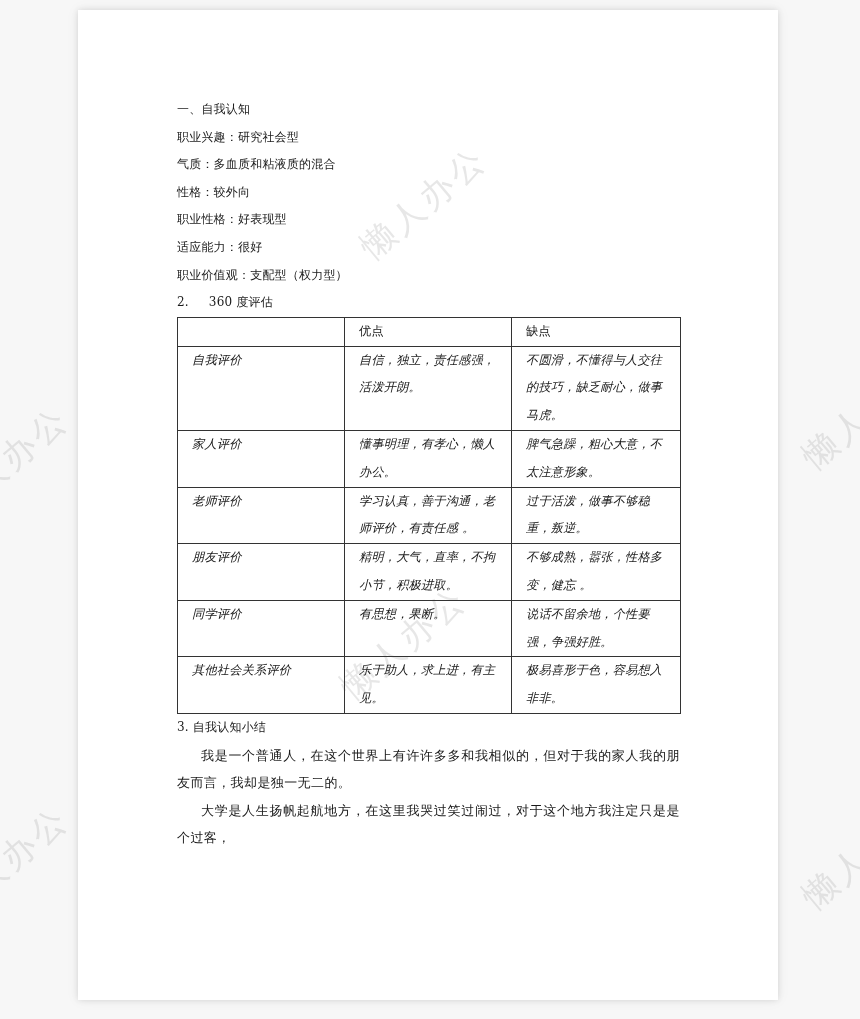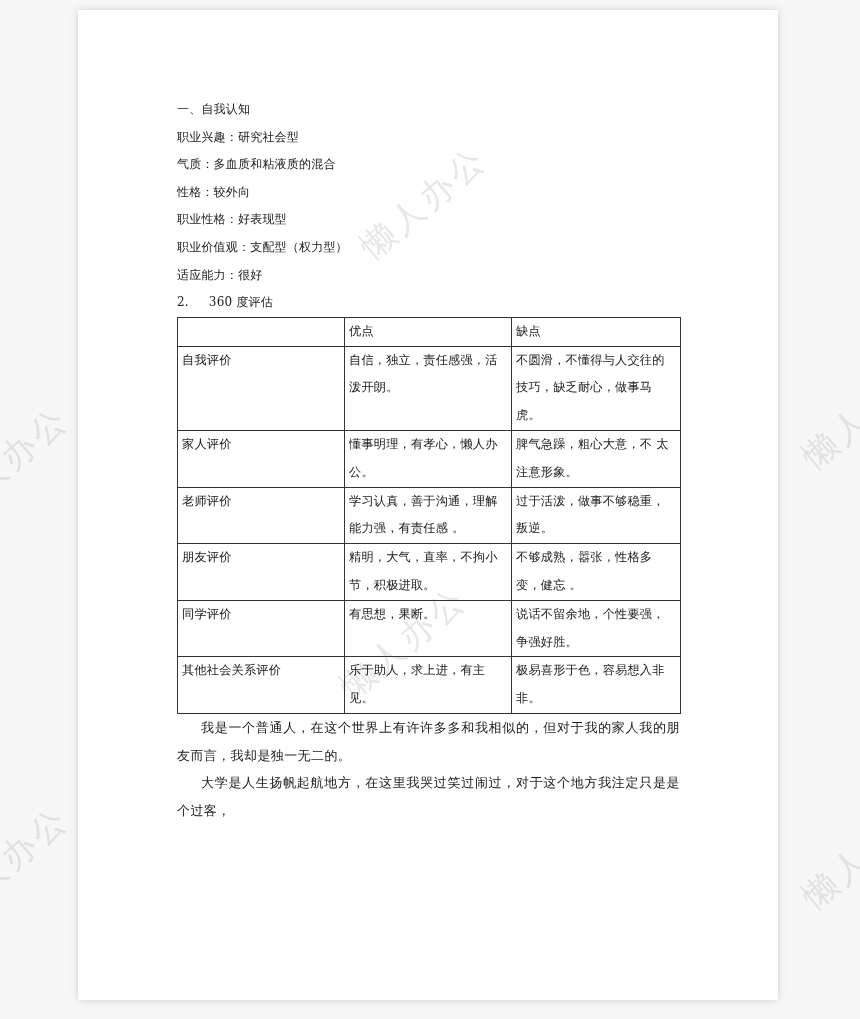--- a/index.html
+++ b/index.html
@@ -44,26 +44,26 @@
   table.eval {
     border-collapse: collapse;
     width: 503px;
     table-layout: fixed;
     margin-top: 0px;
     font-size: 12.2px;
   }
   table.eval td {
     border: 1px solid #333;
     vertical-align: top;
-    padding: 0 4px;
+    padding: 0 14px;
     line-height: 27.8px;
     letter-spacing: 0.2px;
   }
   table.eval tr.hdr td { height: 27px; }
-  table.eval tr.row td { height: 55px; }
+  table.eval tr.row td { height: 55px; font-style: italic; }
   col.c1 { width: 167px; }
   col.c2 { width: 167px; }
   col.c3 { width: 169px; }
   .para {
     font-size: 13px;
     line-height: 27.6px;
     text-indent: 24px;
     letter-spacing: 0.4px;
     text-align: justify;
     margin: 0;
@@ -88,22 +88,22 @@
   <div class="wm" style="left:250px; top:610px;">懒人办公</div>
 
   <div class="content">
     <div class="line">一、自我认知</div>
 
 
     <div class="line">职业兴趣：研究社会型</div>
     <div class="line">气质：多血质和粘液质的混合</div>
     <div class="line">性格：较外向</div>
     <div class="line">职业性格：好表现型</div>
+    <div class="line">适应能力：很好</div>
     <div class="line">职业价值观：支配型（权力型）</div>
-    <div class="line">适应能力：很好</div>
 
     <div class="line">
       <span>2.</span><span class="num-gap"></span><span>360 度评估</span>
     </div>
 
     <table class="eval">
       <colgroup>
           <col class="c1">
           <col class="c2">
           <col class="c3">
@@ -119,41 +119,42 @@
         <td>自信，独立，责任感强，活泼开朗。</td>
         <td>不圆滑，不懂得与人交往的技巧，缺乏耐心，做事马虎。</td>
       </tr>
       <tr class="row">
         <td>家人评价</td>
         <td>懂事明理，有孝心，懒人办公。</td>
         <td>脾气急躁，粗心大意，不 太注意形象。</td>
       </tr>
       <tr class="row">
         <td>老师评价</td>
-        <td>学习认真，善于沟通，理解能力强，有责任感 。</td>
+        <td>学习认真，善于沟通，老师评价，有责任感 。</td>
         <td>过于活泼，做事不够稳重，叛逆。</td>
       </tr>
       <tr class="row">
         <td>朋友评价</td>
         <td>精明，大气，直率，不拘小节，积极进取。</td>
         <td>不够成熟，嚣张，性格多变，健忘 。</td>
       </tr>
       <tr class="row">
         <td>同学评价</td>
         <td>有思想，果断。</td>
         <td>说话不留余地，个性要强，争强好胜。</td>
       </tr>
       <tr class="row">
         <td>其他社会关系评价</td>
         <td>乐于助人，求上进，有主见。</td>
         <td>极易喜形于色，容易想入非非。</td>
       </tr>
     </tbody>
       </table>
 
+    <div class="line">3. 自我认知小结</div>
 
     <p class="para">我是一个普通人，在这个世界上有许许多多和我相似的，但对于我的家人我的朋友而言，我却是独一无二的。</p>
     <p class="para">大学是人生扬帆起航地方，在这里我哭过笑过闹过，对于这个地方我注定只是是个过客，</p>
   </div>
 </div>
 
 <div class="wm" style="left:-70px; top:440px;">懒人办公</div>
 <div class="wm" style="left:-70px; top:840px;">懒人办公</div>
 <div class="wm" style="left:790px; top:390px;">懒人办公</div>
 <div class="wm" style="left:790px; top:830px;">懒人办公</div>

